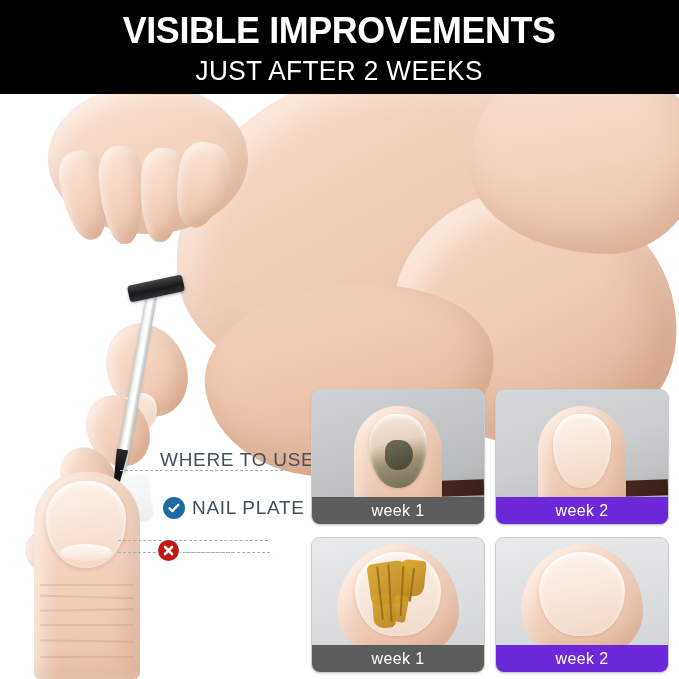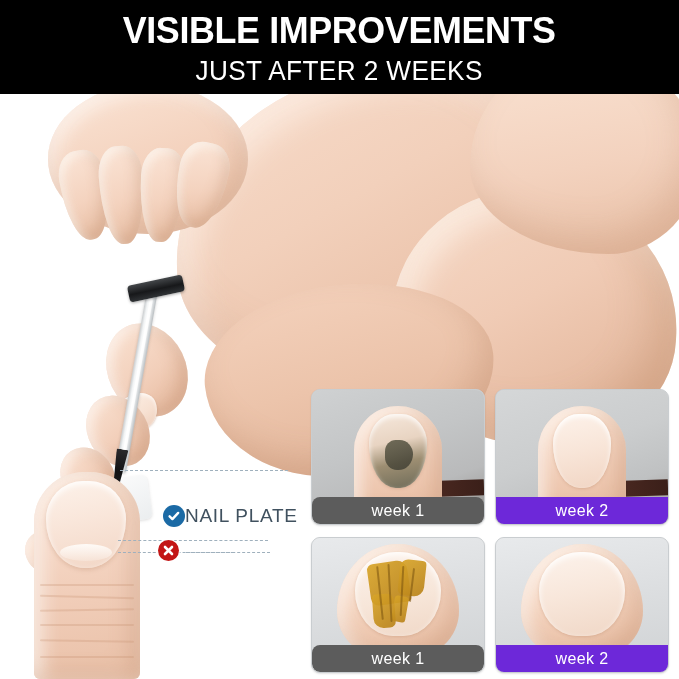--- a/index.html
+++ b/index.html
@@ -142,21 +142,21 @@
   .dash-line{
     position:absolute;height:0;border-top:1px dashed #9fb0bd;
   }
   .dash-under-title{left:120px;top:470px;width:168px;}
   .dash-mid{left:118px;top:540px;width:150px;}
   .dash-low{left:118px;top:552px;width:152px;}
   .dash-low-right{left:186px;top:552px;width:48px;}
 
   .nailplate-row{
     position:absolute;left:163px;top:497px;
-    display:flex;align-items:center;white-space:nowrap;margin-top:8px;
+    display:flex;align-items:center;gap:7px;white-space:nowrap;
   }
   .check-icon{
     width:22px;height:22px;border-radius:50%;
     background:#1b6aa5;display:flex;align-items:center;justify-content:center;
     box-shadow:0 0 0 1px rgba(255,255,255,.8);
   }
   .check-icon svg{display:block;}
   .nailplate-label{
     font-size:19px;letter-spacing:0.7px;color:#40515f;font-weight:400;
   }
@@ -204,21 +204,21 @@
     position:relative;flex:1;border-radius:9px;overflow:hidden;
     border:1px solid #c9cdd0;background:#d5d7d8;
     box-shadow:0 1px 2px rgba(0,0,0,.12);
   }
   .cell-photo{position:absolute;left:0;top:0;right:0;bottom:0;overflow:hidden;}
   .caption{
     position:absolute;left:0;right:0;bottom:0;height:27px;
     display:flex;align-items:center;justify-content:center;
     color:#fff;font-size:16px;letter-spacing:0.4px;
   }
-  .cap-gray{background:#5c5c5c;border-radius:8px;}
+  .cap-gray{background:#5c5c5c;}
   .cap-blue{background:#6d28d9;}
 
   
   .bg-wall-top{
     position:absolute;inset:0;
     background:linear-gradient(160deg,#cfd1d2 0%,#c3c5c6 42%,#b9babb 70%,#8e8c88 100%);
   }
   .bg-wall-top2{
     position:absolute;inset:0;
     background:linear-gradient(160deg,#d5d7d8 0%,#cbcdce 45%,#bfc1c2 72%,#9b9892 100%);
@@ -346,20 +346,21 @@
       <div class="fingertip-nail"></div>
       <div class="fingertip-lunula"></div>
       <div class="fingertip-crease fc1"></div>
       <div class="fingertip-crease fc2"></div>
       <div class="fingertip-crease fc3"></div>
       <div class="fingertip-crease fc4"></div>
       <div class="fingertip-crease fc5"></div>
       <div class="fingertip-crease fc6"></div>
     </div>
 
+    <div class="wtu-title">WHERE TO USE</div>
     <div class="dash-line dash-under-title"></div>
 
     <div class="nailplate-row">
       <span class="check-icon">
         <svg width="14" height="14" viewBox="0 0 14 14" aria-hidden="true">
           <path d="M2.6 7.3 L5.4 10.1 L11.2 3.9" fill="none" stroke="#ffffff" stroke-width="2.4" stroke-linecap="round" stroke-linejoin="round"></path>
         </svg>
       </span>
       <span class="nailplate-label">NAIL PLATE</span>
     </div>

